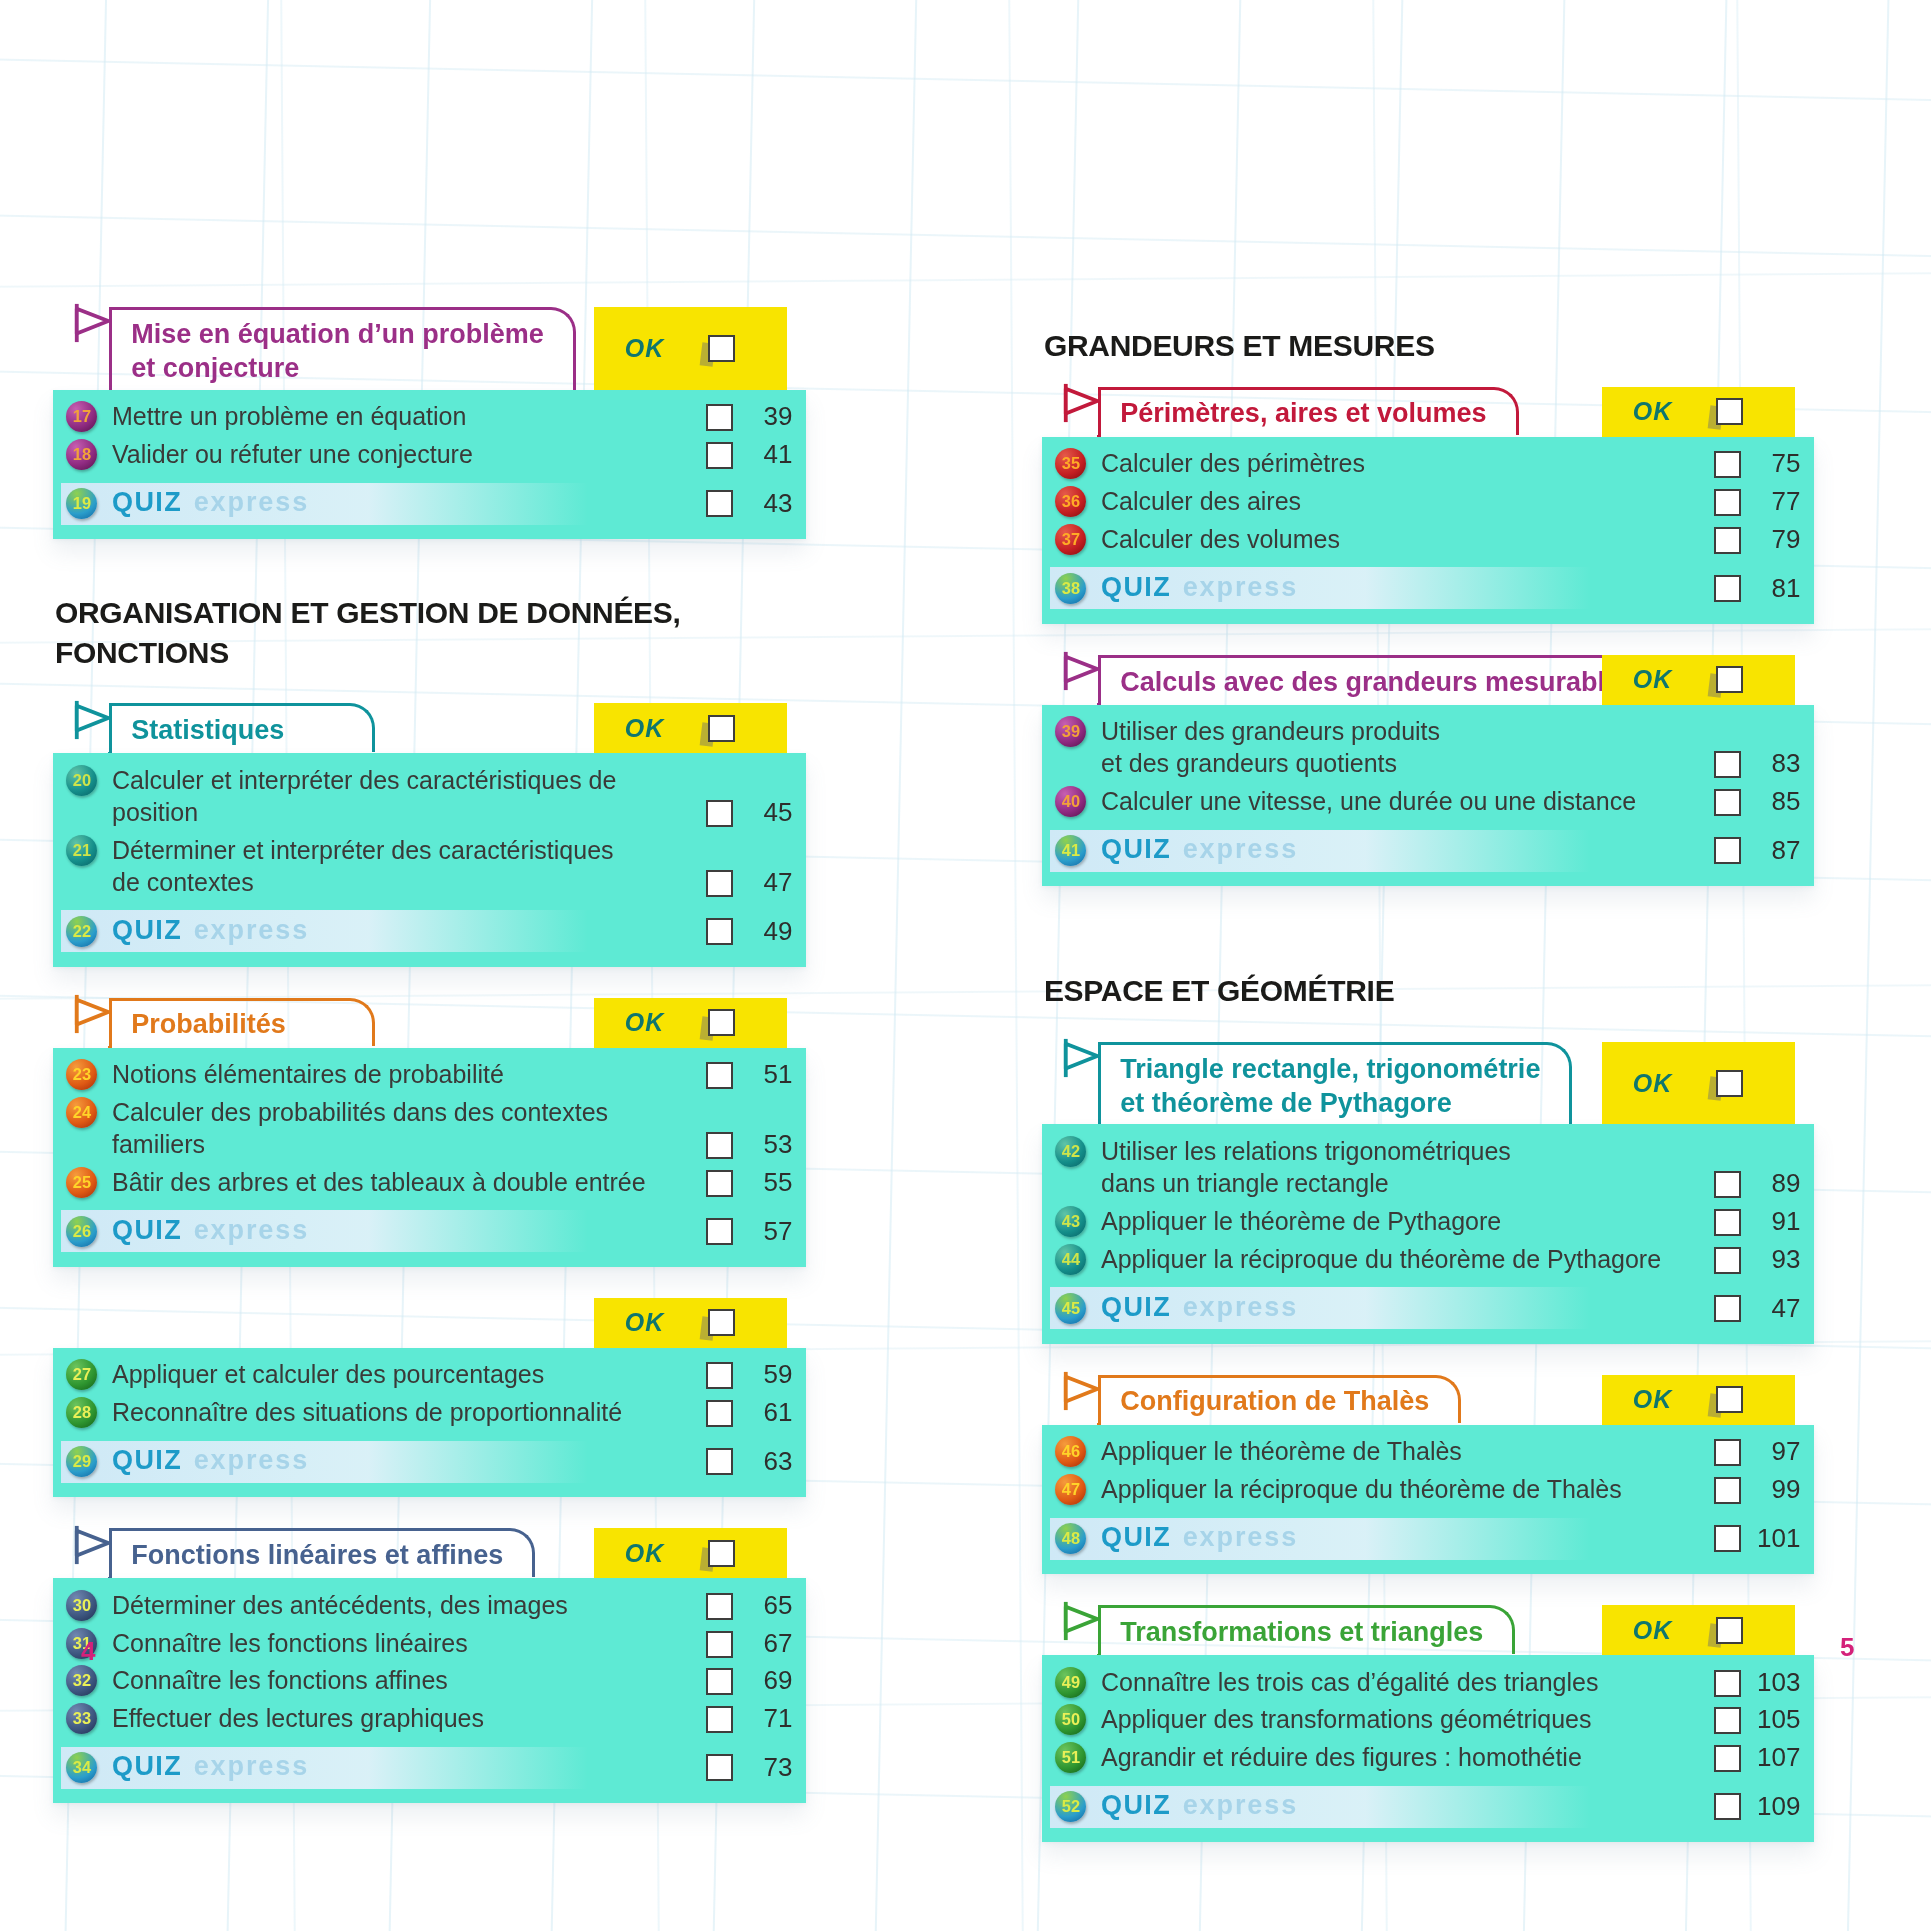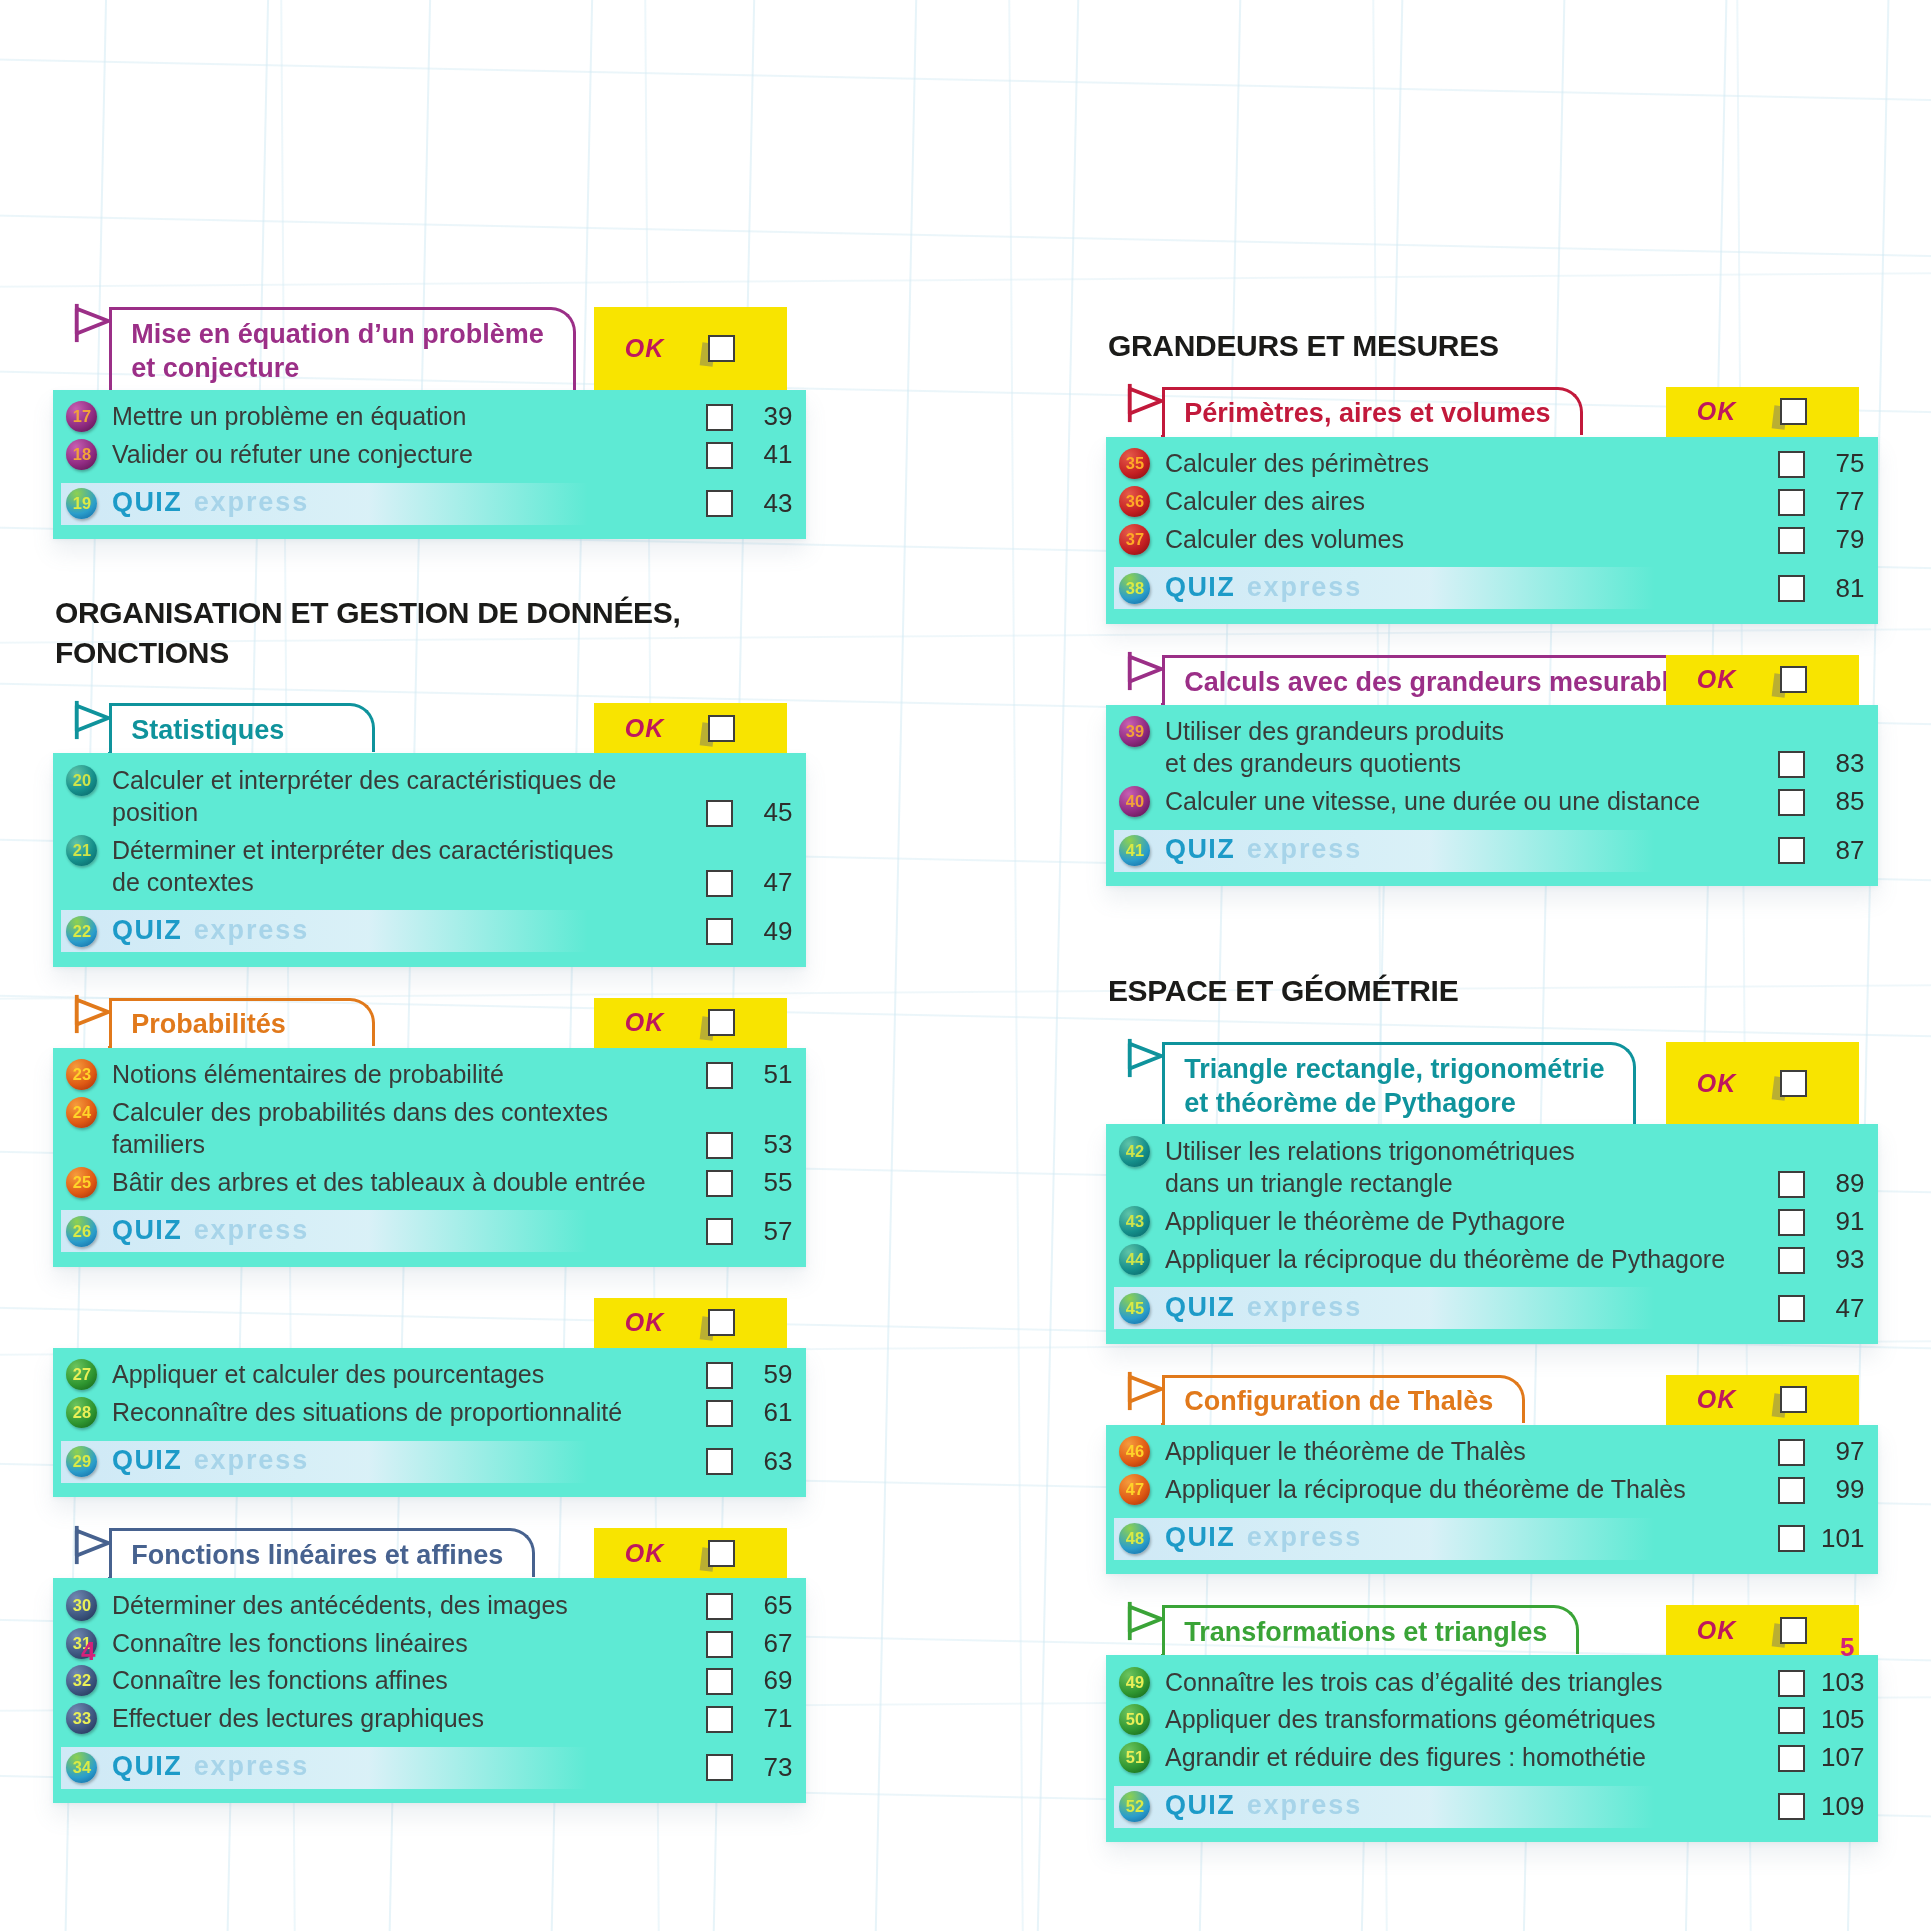--- a/index.html
+++ b/index.html
@@ -20,21 +20,21 @@
     opacity:.5;}
   .grid-bg::after{content:'';position:absolute;inset:0;
     background-image:
       linear-gradient(to right, rgba(168,214,232,.4) 1.9px, transparent 1.9px),
       linear-gradient(to bottom, rgba(168,214,232,.35) 1.9px, transparent 1.9px);
     background-size:364px 356px;
     transform:rotate(-1.6deg);}
 
   .page{position:absolute;top:0;}
   .page-left{left:53px;top:307px;width:753px;}
-  .page-right{left:1106px;top:326px;width:772px;}
+  .page-right{left:1042px;top:326px;width:772px;}
 
   .block-heading{
     font-size:30px;font-weight:bold;color:#1b1b19;line-height:1.32;
     letter-spacing:-0.3px;margin:54px 0 21px 1.9px;position:relative;z-index:2;
   }
   .block-heading.first{margin-top:0;}
   .block-heading.gap-lg{margin-top:85px;}
 
   .section{margin-top:31px;position:relative;z-index:2;}
   .section.first{margin-top:0;}
@@ -49,21 +49,21 @@
   }
   .title-box::after{ 
     content:'';position:absolute;left:-3.9px;bottom:-15.4px;width:3.9px;height:15.4px;background:var(--c);
   }
   .flag{position:absolute;left:-42px;top:-7.7px;width:46px;height:42px;}
   .ok-head{
     position:absolute;right:19.3px;top:0;bottom:0;width:193px;
     background:var(--yellow,#f8e400);display:flex;align-items:center;z-index:3;
   }
   .ok-label{margin-left:31px;font-size:25px;font-weight:bold;font-style:italic;
-    color:#be185d;letter-spacing:1px;}
+    color:#0f766e;letter-spacing:1px;}
   .ok-head .checkbox{position:absolute;left:114px;top:50%;margin-top:-13.5px;}
   .ok-head .checkbox::before{background:rgba(110,110,110,.45);}
 
   .card{
     background:#5eead4;margin-top:0;padding:7.7px 13.5px 11.6px 7.7px;
     box-shadow:0 13.5px 21px rgba(110,135,160,.12), 0 1.9px 4.8px rgba(110,135,160,.10);
     position:relative;
   }
   .item{display:flex;align-items:flex-end;min-height:34px;margin:2.9px 0;padding-left:5.8px;}
   .item .badge{align-self:flex-start;margin-top:1px;}

